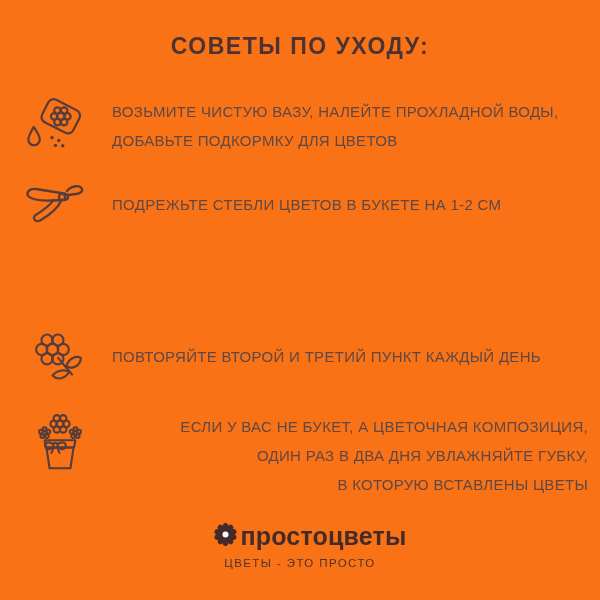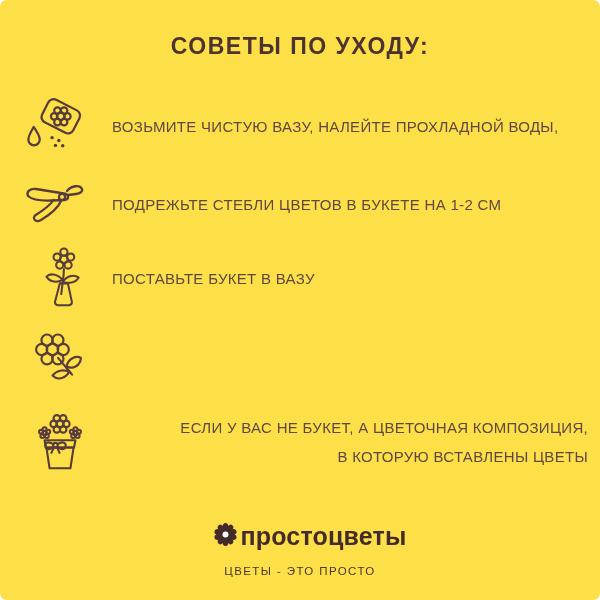--- a/index.html
+++ b/index.html
@@ -5,23 +5,22 @@
   * { margin: 0; padding: 0; box-sizing: border-box; }
   html, body { width: 600px; height: 600px; }
   body {
     font-family: "Liberation Sans", sans-serif;
     background: #ffffff;
   }
   .poster {
     position: relative;
     width: 600px;
     height: 600px;
-    background: #fde047;
+    background: #f97316;
     overflow: hidden;
-    border-radius: 7px;
   }
   .title {
     position: absolute;
     top: 31px;
     left: 0;
     width: 100%;
     text-align: center;
     font-size: 23px;
     font-weight: 700;
     letter-spacing: 1.5px;
@@ -73,21 +72,21 @@
     gap: 2px;
     padding-left: 20px;
   }
   .brand-name {
     font-size: 25px;
     font-weight: 700;
     color: #442b2a;
     letter-spacing: 0.2px;
   }
   .brand-tagline {
-    margin-top: 14px;
+    margin-top: 6px;
     font-size: 11.5px;
     letter-spacing: 1.4px;
     color: #4c3331;
   }
   svg .ln {
     fill: none;
     stroke: #573c3a;
     stroke-width: 2.3;
     stroke-linecap: round;
     stroke-linejoin: round;
@@ -114,71 +113,56 @@
         <circle class="ln" cx="42.4" cy="16.1" r="3.4"></circle>
         <circle class="dot" cx="30" cy="44" r="1.8"></circle>
         <circle class="dot" cx="37" cy="47" r="1.8"></circle>
         <circle class="dot" cx="33.5" cy="52" r="1.8"></circle>
         <circle class="dot" cx="41" cy="52.5" r="1.8"></circle>
         <path class="ln" d="M11 33 C7.5 39 5.5 42.8 5.5 46 a5.9 5.9 0 0 0 11.8 0 C17.3 42.8 15.2 39 11 33 Z"></path>
       </svg>
     </div>
     <div class="tip-text">
       <div>ВОЗЬМИТЕ ЧИСТУЮ ВАЗУ, НАЛЕЙТЕ ПРОХЛАДНОЙ ВОДЫ,</div>
+      <div>ДОБАВЬТЕ ПОДКОРМКУ ДЛЯ ЦВЕТОВ</div>
     </div>
   </div>
 
   <div class="tip tip-2">
     <div class="tip-icon">
       <svg width="64" height="50" viewBox="0 0 64 50">
         <path class="ln" d="M6 17 C4 13 8 9 14 10 L42 14.5 C47 15.3 47.5 20 43 21 L30 21.5 C20 22 10 20.5 6 17 Z"></path>
         <circle class="ln" cx="40" cy="18" r="3.1"></circle>
         <path class="ln" d="M45 12 C50 6 58 6 60 10 C61 12.5 58 14.5 54 15 L46 16"></path>
         <path class="ln" d="M39 22 C36 29 29 35 19 41 C14 43.8 10 40 13 36.5 C21 31.5 28 26.5 31.5 21"></path>
       </svg>
     </div>
     <div class="tip-text">
       <div>ПОДРЕЖЬТЕ СТЕБЛИ ЦВЕТОВ В БУКЕТЕ НА 1-2 СМ</div>
     </div>
   </div>
 
-  <div class="tip tip-3">
-    <div class="tip-icon">
-      <svg width="50" height="62" viewBox="0 0 56 68">
-        <circle class="ln" cx="29" cy="13" r="4.2"></circle>
-        <circle class="ln" cx="29" cy="5" r="4"></circle>
-        <circle class="ln" cx="36.6" cy="10.5" r="4"></circle>
-        <circle class="ln" cx="33.7" cy="19.5" r="4"></circle>
-        <circle class="ln" cx="24.3" cy="19.5" r="4"></circle>
-        <circle class="ln" cx="21.4" cy="10.5" r="4"></circle>
-        <path class="ln" d="M29 24 C29 30 28.5 33 27.5 40 L26 52"></path>
-        <path class="ln" d="M27.5 36 C21 29 13 28.5 9.5 32.5 C13.5 39 22 39.5 27.5 36 Z"></path>
-        <path class="ln" d="M28 38 C33 31 41 30 45.5 33.5 C42 40 33 40.5 28 38 Z"></path>
-        <path class="ln" d="M24.5 40 L33.5 40 L38 61 A3.5 3.5 0 0 1 34.8 64.5 L22.2 64.5 A3.5 3.5 0 0 1 19 61 Z"></path>
-      </svg>
-    </div>
-    <div class="tip-text">
-      <div>ПОСТАВЬТЕ БУКЕТ В ВАЗУ</div>
-    </div>
-  </div>
 
   <div class="tip tip-4">
     <div class="tip-icon">
       <svg width="56" height="56" viewBox="0 0 60 60">
         <circle class="ln" cx="23" cy="23" r="6.2"></circle>
         <circle class="ln" cx="34.5" cy="23" r="6"></circle>
         <circle class="ln" cx="28.8" cy="33" r="6"></circle>
         <circle class="ln" cx="17.2" cy="33" r="6"></circle>
         <circle class="ln" cx="11.5" cy="23" r="6"></circle>
         <circle class="ln" cx="17.2" cy="13" r="6"></circle>
         <circle class="ln" cx="28.8" cy="13" r="6"></circle>
         <path class="ln" d="M29 32 C35 39 39 44 44 50"></path>
         <path class="ln" d="M38 41 C40 33 48 29 53.5 32 C53 40 45 45 38 41 Z"></path>
         <path class="ln" d="M41 47 C35 44 27 45.5 23 51 C28 56 36 55 41 47 Z"></path>
       </svg>
+    </div>
+    <div class="tip-text">
+      <div>ПОВТОРЯЙТЕ ВТОРОЙ И ТРЕТИЙ ПУНКТ КАЖДЫЙ ДЕНЬ</div>
     </div>
   </div>
 
   <div class="tip tip-5">
     <div class="tip-icon">
       <svg width="58" height="60" viewBox="0 0 64 66">
         <circle class="ln" cx="32" cy="13" r="4"></circle>
         <circle class="ln" cx="39" cy="13" r="3.6"></circle>
         <circle class="ln" cx="35.5" cy="19.1" r="3.6"></circle>
         <circle class="ln" cx="28.5" cy="19.1" r="3.6"></circle>
@@ -201,20 +185,21 @@
         <path class="ln" d="M17 39 L47 39 L43.5 62 L20.5 62 Z"></path>
         <circle class="ln" cx="27" cy="36.5" r="2.5"></circle>
         <path class="ln" d="M24.5 35.5 C19 31.5 14.5 34 16 38.5 C17.5 42.5 23 41 24.8 38"></path>
         <path class="ln" d="M29.5 35.5 C35 31.5 39.5 34 38 38.5 C36.5 42.5 31 41 29.2 38"></path>
         <path class="ln" d="M25 39.5 L22.5 45"></path>
         <path class="ln" d="M29 39.5 L31.5 45"></path>
       </svg>
     </div>
     <div class="tip-text">
       <div>ЕСЛИ У ВАС НЕ БУКЕТ, А ЦВЕТОЧНАЯ КОМПОЗИЦИЯ,</div>
+      <div>ОДИН РАЗ В ДВА ДНЯ УВЛАЖНЯЙТЕ ГУБКУ,</div>
       <div>В КОТОРУЮ ВСТАВЛЕНЫ ЦВЕТЫ</div>
     </div>
   </div>
 
   <div class="logo">
     <div class="logo-row">
       <span>
         <svg width="25" height="25" viewBox="0 0 26 26">
           <g fill="#442b2a">
             <ellipse cx="13" cy="5.8" rx="3.1" ry="4.8"></ellipse>

